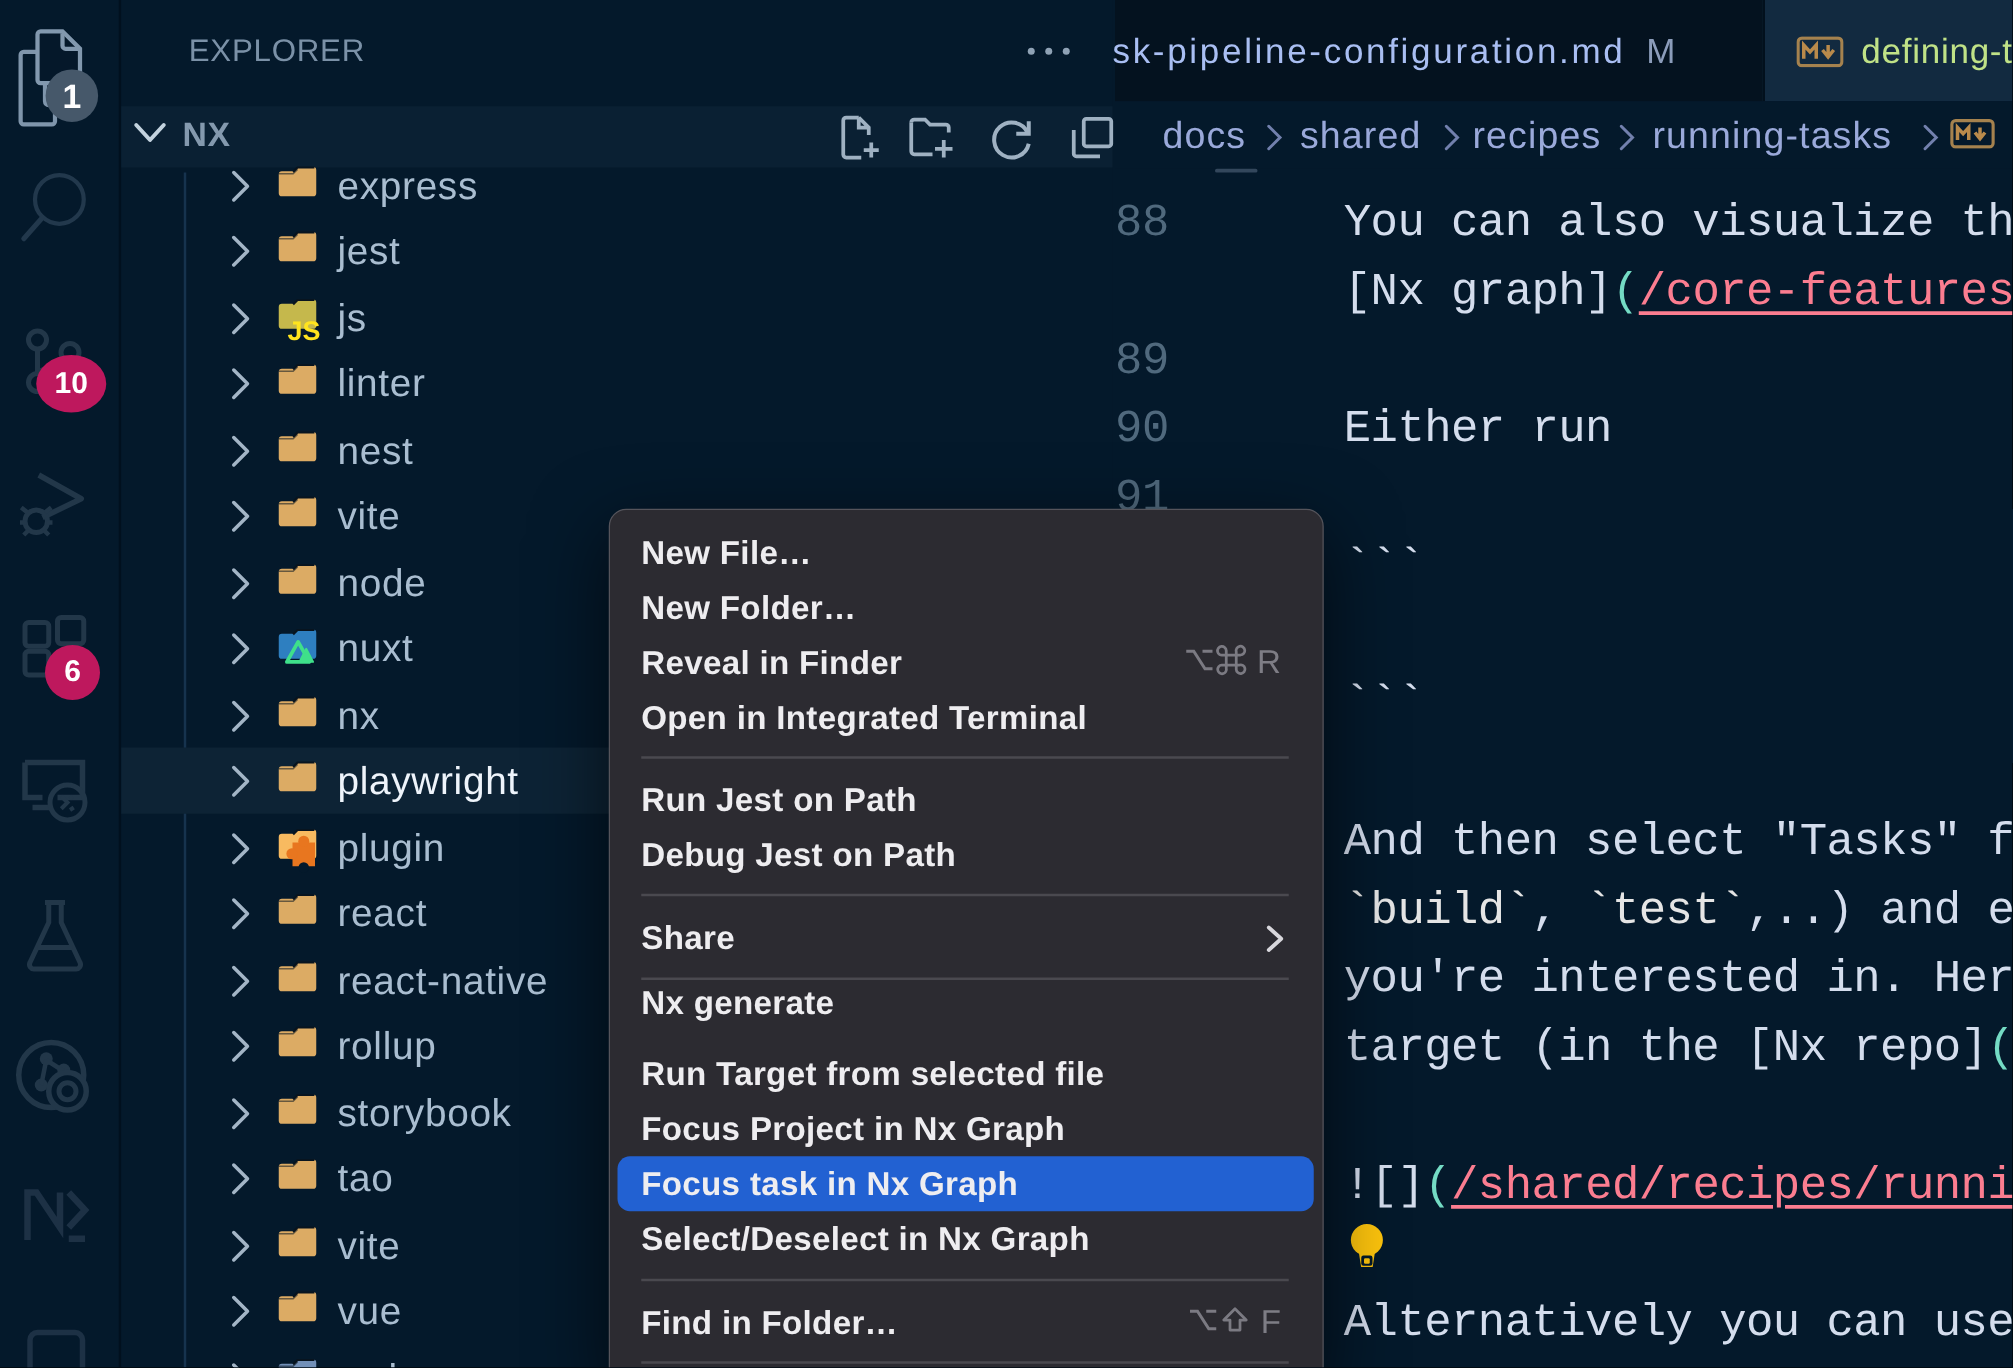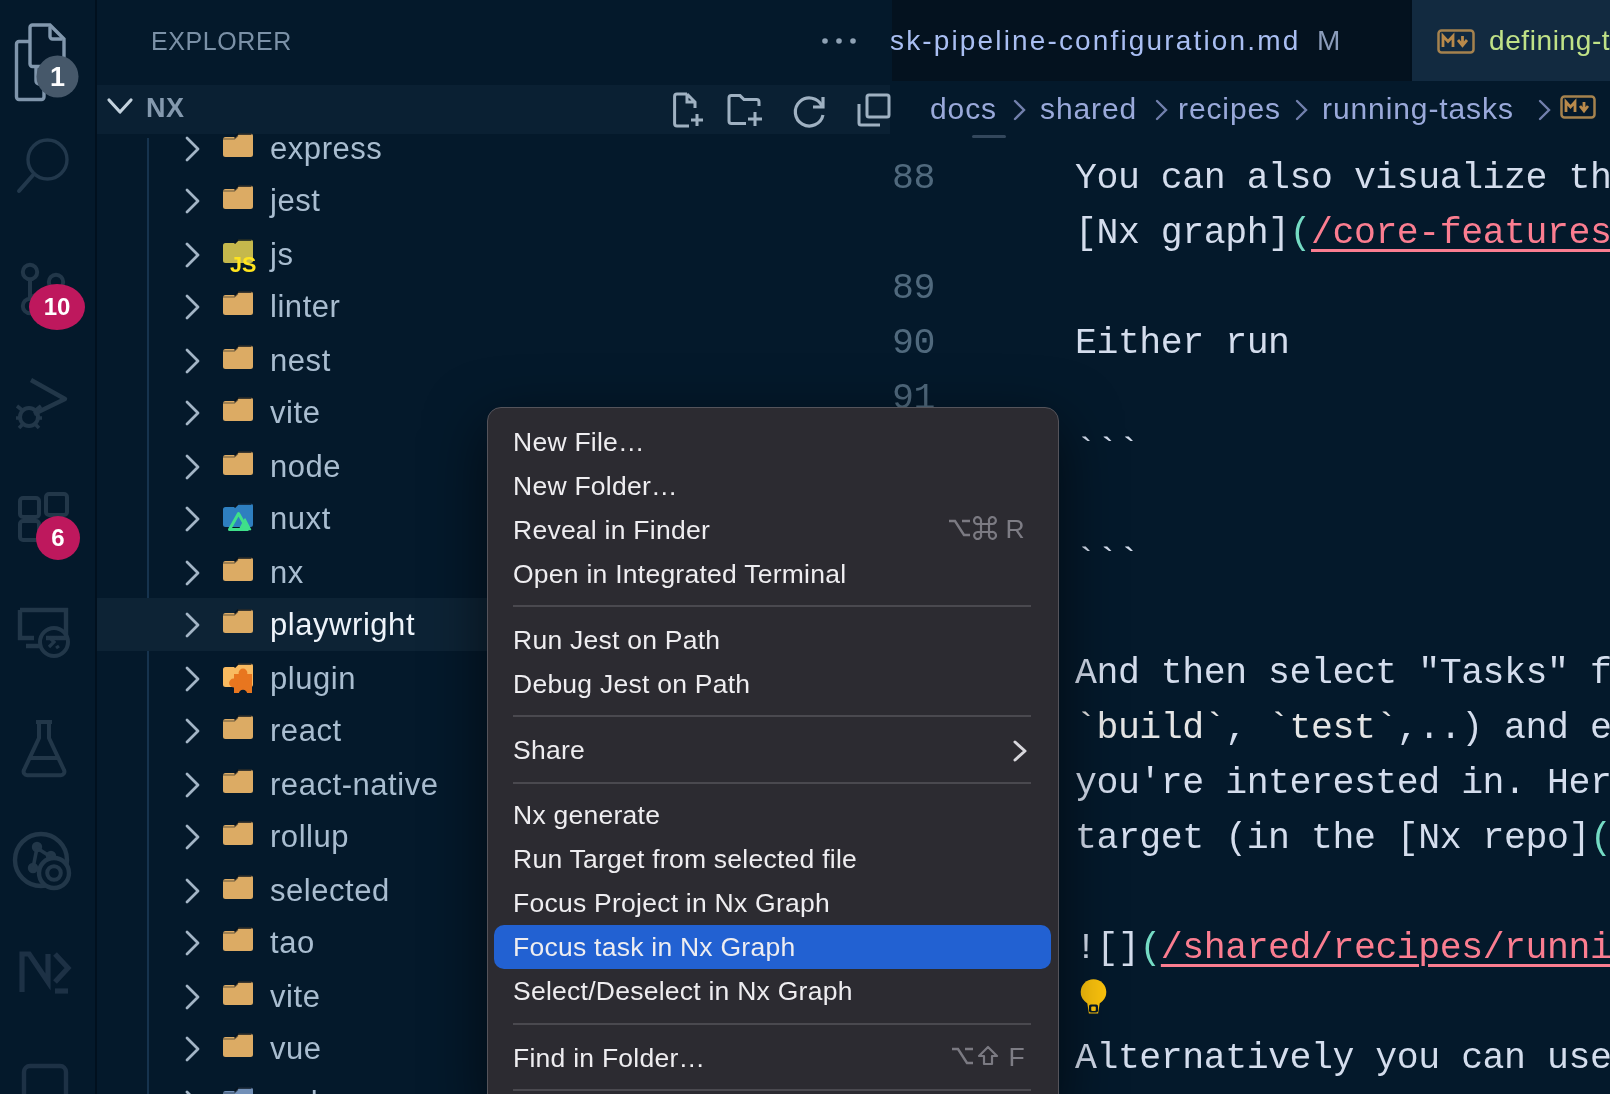--- a/index.html
+++ b/index.html
@@ -33,21 +33,21 @@
 #code{left:0;top:135px;width:718px;height:959px;}
 .ln{position:absolute;font-family:"Liberation Mono",monospace;font-size:36.5px;letter-spacing:-0.4px;line-height:55px;color:#50697d;width:118px;text-align:left;left:0px;}
 .cl{position:absolute;left:183px;font-family:"Liberation Mono",monospace;font-size:36.5px;color:#d4dded;white-space:pre;letter-spacing:-0.45px;line-height:55px;}
 .pink{color:#fb7d90;}
 .teal{color:#74dbc4;}
 .green{color:#e5e5e5;}
 .lnk{text-decoration:underline;text-underline-offset:6px;text-decoration-thickness:3px;}
 
 #menu{left:487px;top:407px;width:570px;height:700px;background:#2c2b31;border-radius:14px;border:1px solid #55545b;box-shadow:0 18px 60px rgba(0,0,0,0.6);}
 .mi{position:absolute;left:6px;width:557px;height:44px;font-size:26.5px;letter-spacing:0.25px;color:#eeedf0;}
-.mi .lab{position:absolute;left:19px;top:7px;white-space:pre;}
+.mi .lab{position:absolute;left:19px;top:7px;white-space:pre;font-weight:bold;}
 .sc{position:absolute;right:26px;top:6px;color:#7e7d85;}
 #hili{background:#2261d2;border-radius:10px;}
 .msep{position:absolute;left:25px;width:518px;height:2px;background:#4a494f;}
 </style>
 </head>
 <body>
 <div id="app">
   <div class="abs" id="actbar">
     <svg class="abs" style="left:8px;top:18px" width="84" height="84" viewBox="0 0 84 84">
         <path d="M8.5 26 a2.5 2.5 0 0 1 2.5-2.5 H28 V63 a3 3 0 0 0 3 3 h5 V79 a2.5 2.5 0 0 1-2.5 2.5 H11 a2.5 2.5 0 0 1-2.5-2.5 z" fill="none" stroke="#7f95ab" stroke-width="3.4"></path>
@@ -301,21 +301,21 @@
         </div>
       <div class="treerow" style="top:864px">
           <svg class="chev" width="26" height="28" viewBox="0 0 26 28" style="overflow:visible">
             <path d="M8 3 L19 14 L8 25" stroke="#a3b5c6" stroke-width="2.8" fill="none" stroke-linecap="round" stroke-linejoin="round"></path>
           </svg>
           <svg class="ficon" width="32" height="30" viewBox="0 0 32 30" style="overflow:visible">
             <path d="M1 9.5 a2.5 2.5 0 0 1 2.5-2.5 h9.5 l3.5-3.5 h12 a2.5 2.5 0 0 1 2.5 2.5 v18.5 a2.5 2.5 0 0 1-2.5 2.5 h-25 a2.5 2.5 0 0 1-2.5-2.5 z" fill="#dcab64"></path>
             <path d="M12.5 7.5 l3.5-3.5 h13.5 M12.5 7.5 z" stroke="#08141f" stroke-width="1.7" fill="none"></path>
             <path d="M1 9 h11.5 l3.5-3.5" stroke="#08141f" stroke-width="1.2" fill="none" opacity="0.55"></path>
           </svg>
-          <span class="lbl">selected</span>
+          <span class="lbl">storybook</span>
         </div>
       <div class="treerow" style="top:916px">
           <svg class="chev" width="26" height="28" viewBox="0 0 26 28" style="overflow:visible">
             <path d="M8 3 L19 14 L8 25" stroke="#a3b5c6" stroke-width="2.8" fill="none" stroke-linecap="round" stroke-linejoin="round"></path>
           </svg>
           <svg class="ficon" width="32" height="30" viewBox="0 0 32 30" style="overflow:visible">
             <path d="M1 9.5 a2.5 2.5 0 0 1 2.5-2.5 h9.5 l3.5-3.5 h12 a2.5 2.5 0 0 1 2.5 2.5 v18.5 a2.5 2.5 0 0 1-2.5 2.5 h-25 a2.5 2.5 0 0 1-2.5-2.5 z" fill="#dcab64"></path>
             <path d="M12.5 7.5 l3.5-3.5 h13.5 M12.5 7.5 z" stroke="#08141f" stroke-width="1.7" fill="none"></path>
             <path d="M1 9 h11.5 l3.5-3.5" stroke="#08141f" stroke-width="1.2" fill="none" opacity="0.55"></path>
           </svg>
@@ -445,21 +445,21 @@
         <span class="lab">Debug Jest on Path</span>
       </div>
     <div class="msep" style="top:307px"></div>
     <div class="mi" style="top:320px">
         <span class="lab">Share</span>
         <svg class="sc" style="top:9px;right:22px" width="18" height="28" viewBox="0 0 18 28">
           <path d="M4 5 L14 14 L4 23" stroke="#d8d7dc" stroke-width="3" fill="none" stroke-linecap="round" stroke-linejoin="round"></path>
         </svg>
       </div>
     <div class="msep" style="top:374px"></div>
-    <div class="mi" style="top:385px">
+    <div class="mi" style="top:372px">
         <span class="lab">Nx generate</span>
       </div>
     <div class="mi" style="top:429px">
         <span class="lab">Run Target from selected file</span>
       </div>
     <div class="mi" style="top:473px">
         <span class="lab">Focus Project in Nx Graph</span>
       </div>
     <div class="mi" id="hili" style="top:517px">
         <span class="lab">Focus task in Nx Graph</span>

